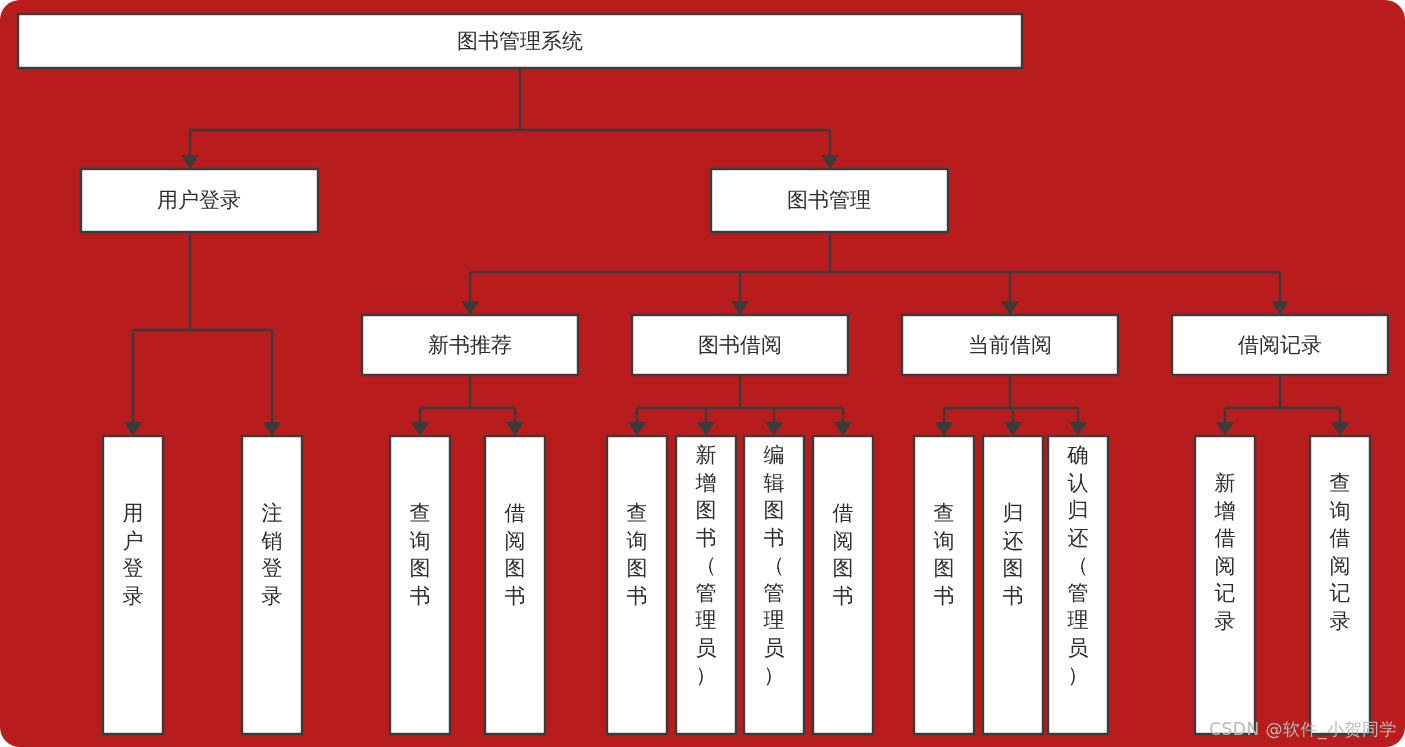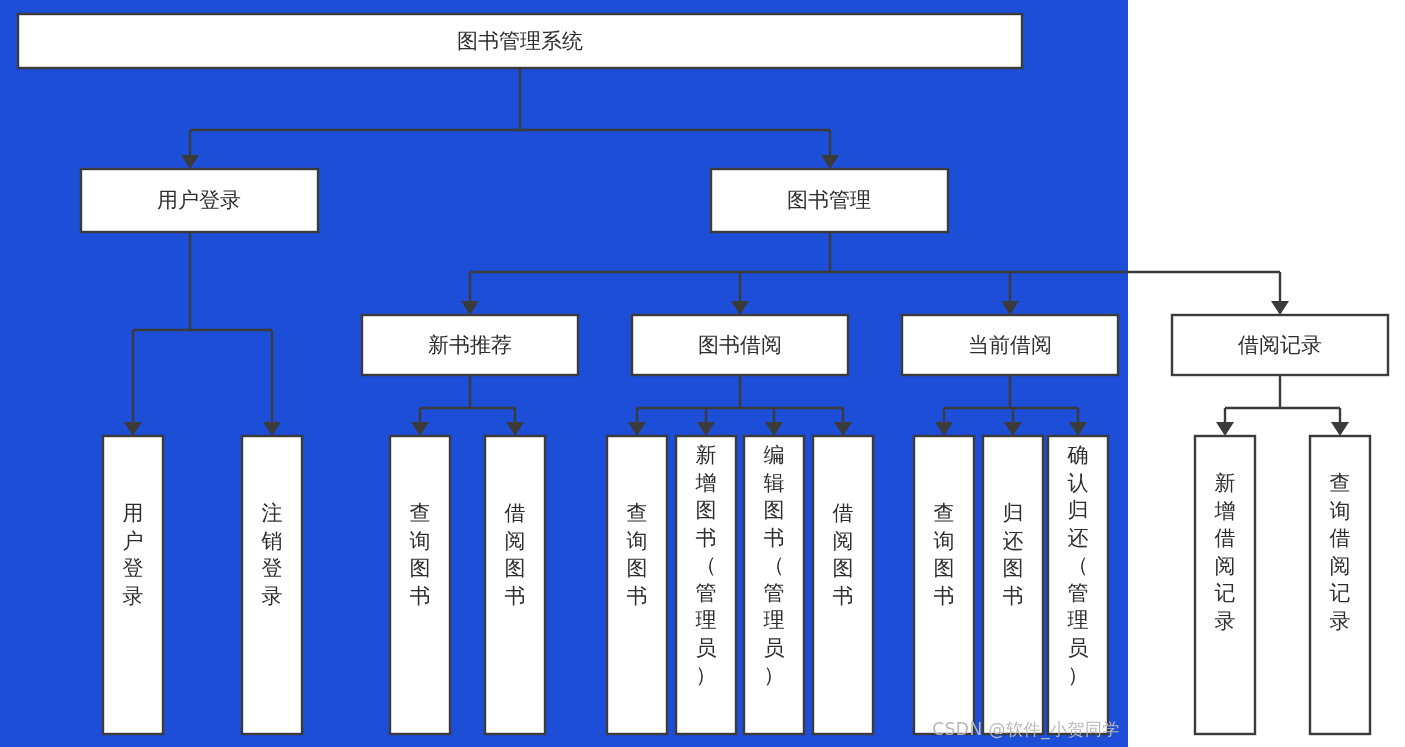--- a/index.html
+++ b/index.html
@@ -8,23 +8,24 @@
     background: #ffffff;
   }
   body {
     width: 1405px;
     height: 747px;
     font-family: "DejaVu Sans", "Liberation Sans", sans-serif;
     overflow: hidden;
   }
   #diagram-root {
     position: relative;
-    width: 1128px;
+    width: 1405px;
     height: 747px;
-    background: #1d4ed8;
+    background: #b91c1c;
+    border-radius: 20px;
   }
   svg.tree {
     position: absolute;
     left: 0;
     top: 0;
     width: 1405px;
     height: 747px;
     display: block;
   }
   .node-rect {

